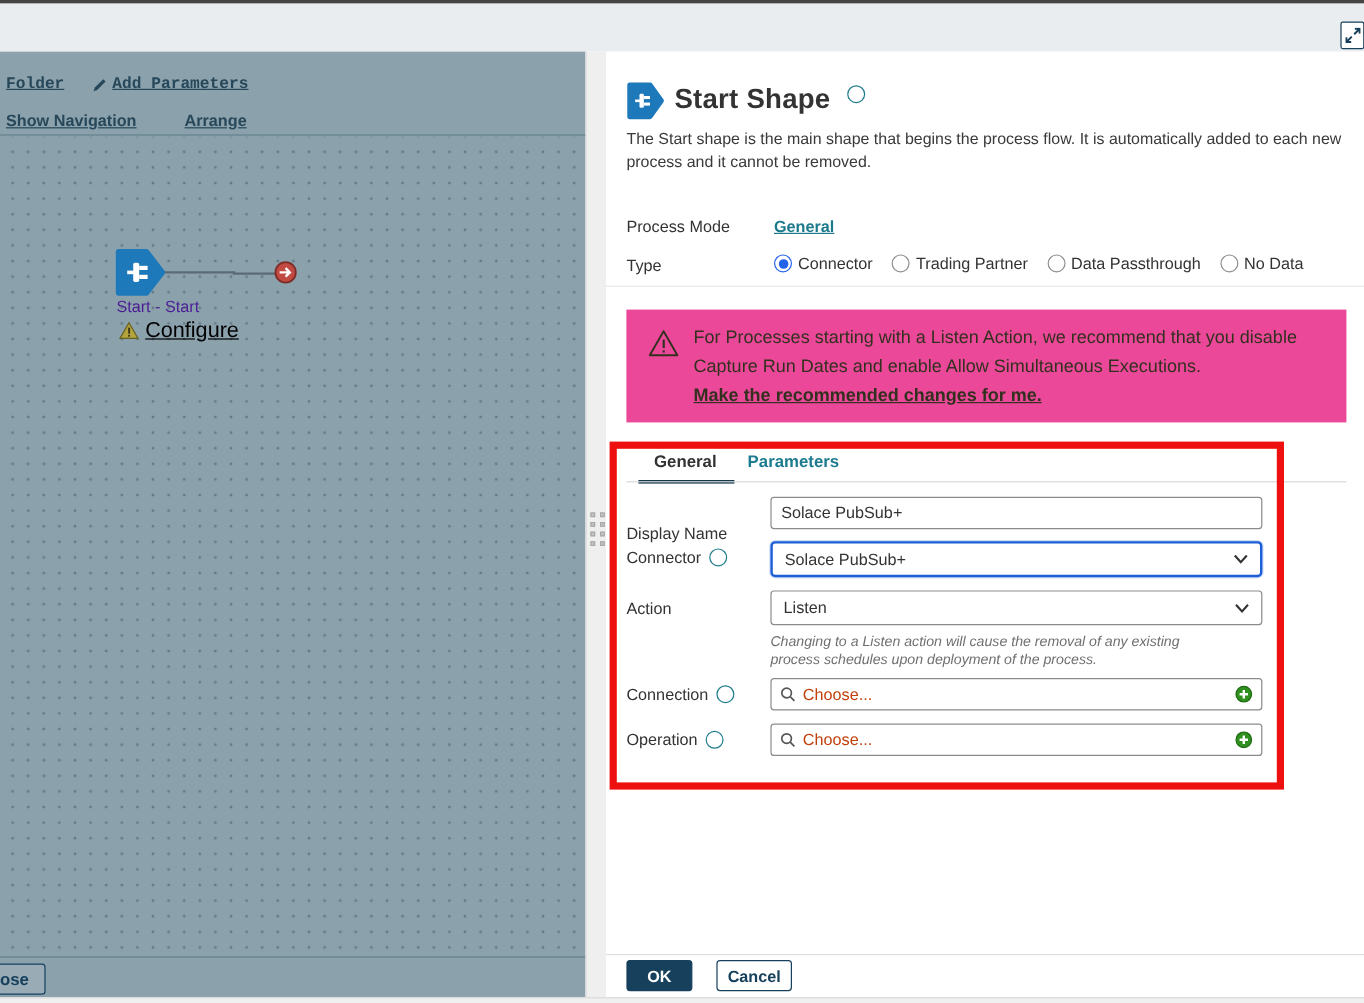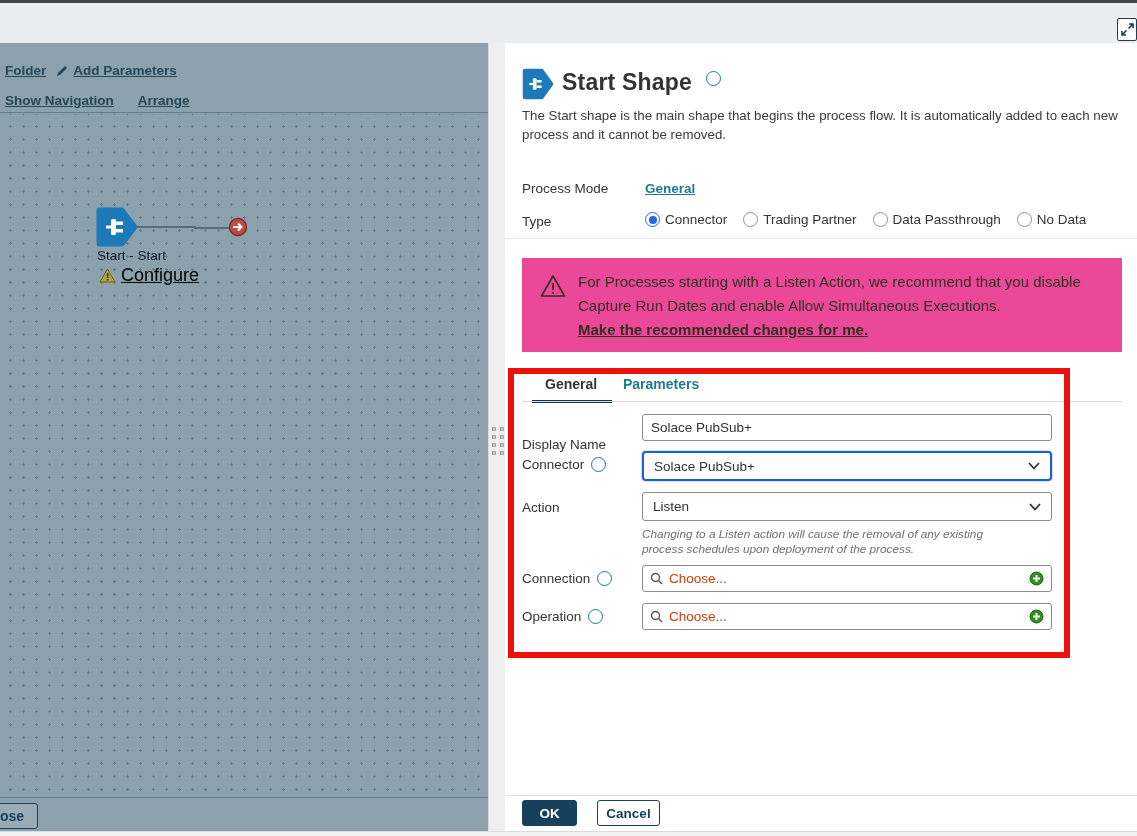--- a/index.html
+++ b/index.html
@@ -8,32 +8,32 @@
 
   
   #top-strip { left:0; top:0; width:1137px; height:3px; background:#454545; }
   #toolbar   { left:0; top:3px; width:1137px; height:40px; background:#e9edef; }
   #expand-btn { left:1117px; top:18px; width:20px; height:23px; background:#fff; border:1.5px solid #17405d; border-radius:2px; display:flex; align-items:center; justify-content:center; cursor:pointer; }
 
   
   #canvas { left:0; top:43px; width:488px; height:788px; background:#8ba1ac; }
   #canvas-header { position:absolute; left:0; top:0; width:100%; height:70px; border-bottom:1px solid #64808e; }
   .canvas-link { color:#27485a; font-size:13.5px; font-weight:700; text-decoration:underline; cursor:pointer; }
-  #row-links1 { position:absolute; left:5px; top:20px; display:flex; align-items:center; gap:9px; }
-  #row-links2 { position:absolute; left:5px; top:50px; display:flex; align-items:center; gap:24px; }
+  #row-links1 { position:absolute; left:5px; top:20px; display:flex; align-items:center; gap:22px;font-family:Liberation Mono, monospace; }
+  #row-links2 { position:absolute; left:5px; top:50px; display:flex; align-items:center; gap:40px; }
   #dot-area { position:absolute; left:0; top:71px; width:100%; height:683px;
     background-image:radial-gradient(circle, rgba(38,63,76,0.38) 1px, transparent 1.4px);
     background-size:13px 13px; background-position:4px 6px; }
   #canvas-footer { position:absolute; left:0; top:754px; width:100%; height:34px; border-top:1px solid #64808e; }
   #close-btn { position:absolute; left:-28px; top:5px; width:66px; height:26px; background:rgba(255,255,255,0.12);
     border:1px solid #17405d; border-radius:3px; color:#17405d; font-weight:700; font-size:14px;
     display:flex; align-items:center; justify-content:center; cursor:pointer; }
 
   #shape-svg { left:95px; top:206px; }
-  #shape-label { left:97px; top:248px; font-size:13.5px; color:#0f172a; }
+  #shape-label { left:97px; top:248px; font-size:13.5px; color:#4c1d95; }
   #configure-row { left:99px; top:265px; display:flex; align-items:center; gap:5px; }
   #configure-link { color:#000000; font-size:18px; cursor:pointer;text-decoration:underline; }
 
   
   #gutter { left:488px; top:43px; width:17px; height:793px; background:#efefef; border-left:1px solid #dcdcdc; }
   #gutter-handle { position:absolute; left:3px; top:384px; display:grid; grid-template-columns:4px 4px; grid-gap:4px; cursor:col-resize; }
   #gutter-handle i { width:4px; height:4px; background:#c4c4c4; border:1px solid #a8a8a8; }
 
   
   #panel { left:505px; top:43px; width:632px; height:788px; background:#fff; }

